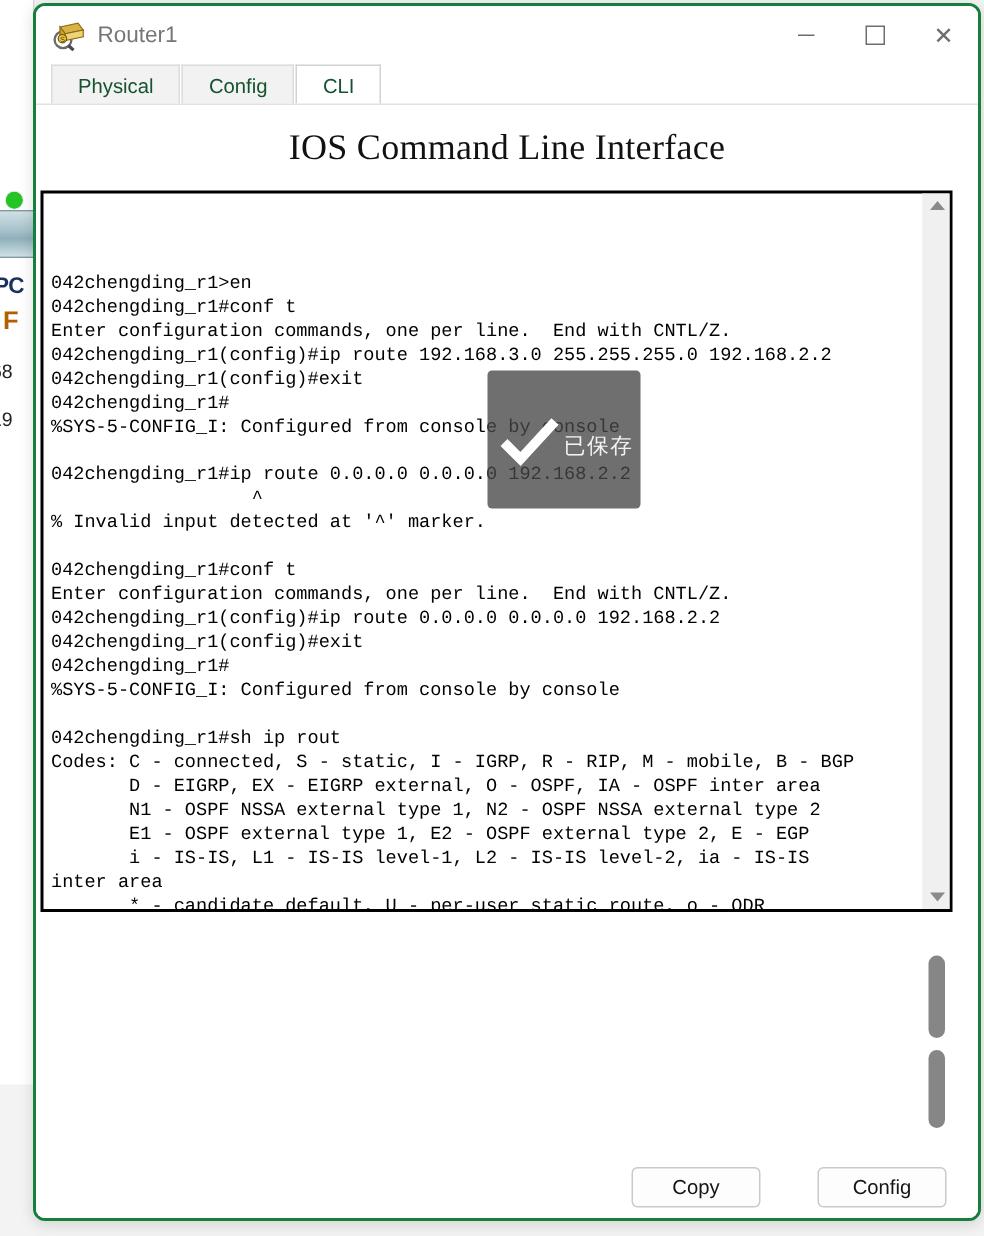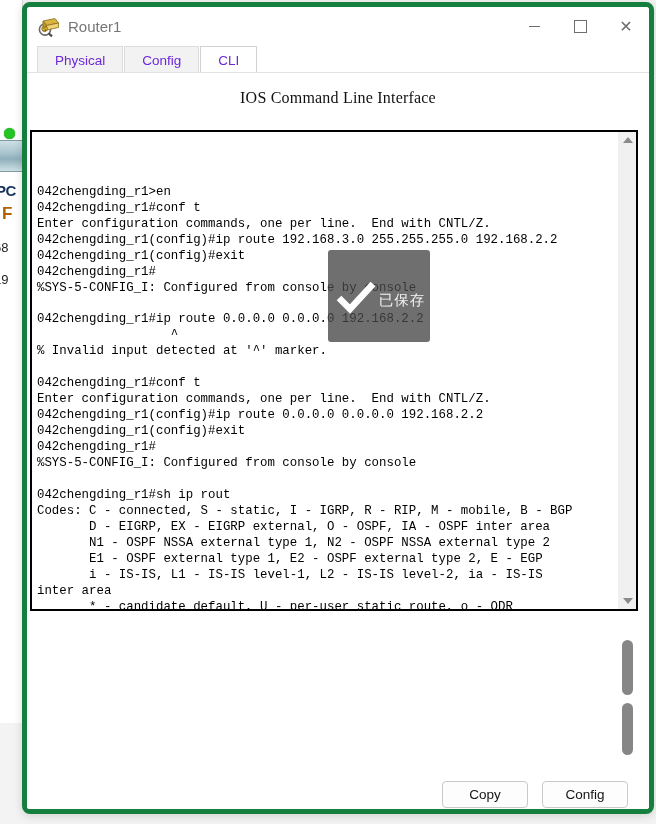--- a/index.html
+++ b/index.html
@@ -65,21 +65,21 @@
     position: absolute; left: -6px; top: 272px;
     font-size: 13px; color: #222;
   }
 
   
   #router-window {
     position: absolute;
     left: 22px; top: 2px;
     width: 632px; height: 812px;
     background: #ffffff;
-    border: 5px solid #15803d;
+    border: 2px solid #15803d;
     border-radius: 8px;
     box-shadow: 0 2px 10px rgba(0,0,0,0.14);
     box-sizing: border-box;
     overflow: hidden;
   }
 
   
   #title-bar {
     position: relative;
     height: 39px;
@@ -129,21 +129,21 @@
     padding-left: 10px;
     display: flex;
     align-items: flex-end;
     background: #ffffff;
   }
   .tab {
     height: 27px;
     padding: 4px 17px;
     display: flex; align-items: center;
     font-size: 13.5px;
-    color: #6d28d9;
+    color: #14532d;
     background: #f2f2f2;
     border: 1px solid #dcdcdc;
     border-bottom: none;
     margin-right: 1px;
     box-sizing: border-box;
   }
   .tab.active {
     background: #ffffff;
     border-color: #d2d2d2;
   }
@@ -152,21 +152,21 @@
   #cli-pane {
     position: relative;
     height: 744px;
     background: #ffffff;
     border-top: 1px solid #e2e2e2;
     margin-top: -1px;
   }
   #cli-heading {
     text-align: center;
     font-family: "Liberation Serif", serif;
-    font-size: 16px;
+    font-size: 24px;
     color: #111111;
     padding-top: 16px;
     padding-bottom: 12px;
     letter-spacing: 0.2px;
   }
 
   
   #terminal-box {
     position: absolute;
     left: 3px; top: 57px;
@@ -262,20 +262,21 @@
   }
   .ptbtn {
     width: 86px; height: 27px;
     background: #fdfdfd;
     border: 1px solid #c9c9c9;
     border-radius: 4px;
     font-size: 13.5px;
     font-family: "Liberation Sans", sans-serif;
     color: #141414;
     cursor: pointer;
+    margin-left: 24px;
   }
 </style>
 </head>
 <body>
 
 <div id="desktop-bg">
 
   <div id="bg-panel">
     <div id="bg-device">
       <div class="led"></div>

